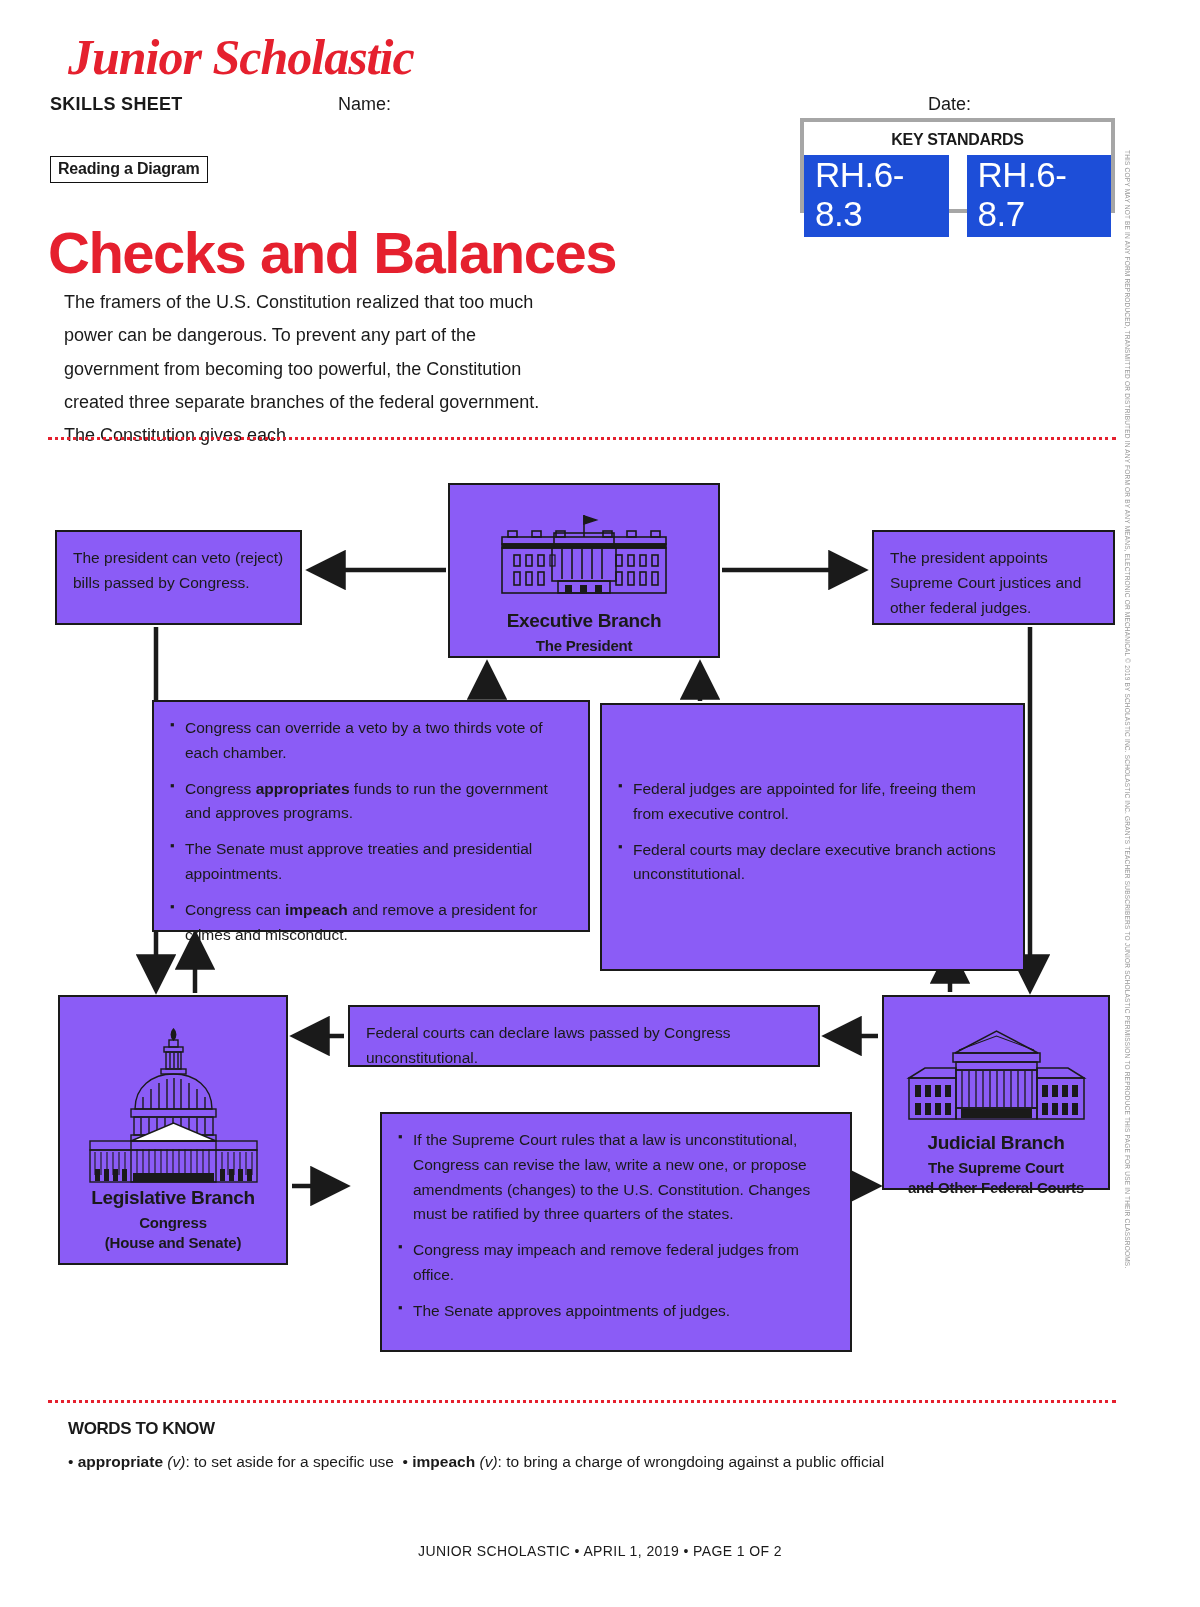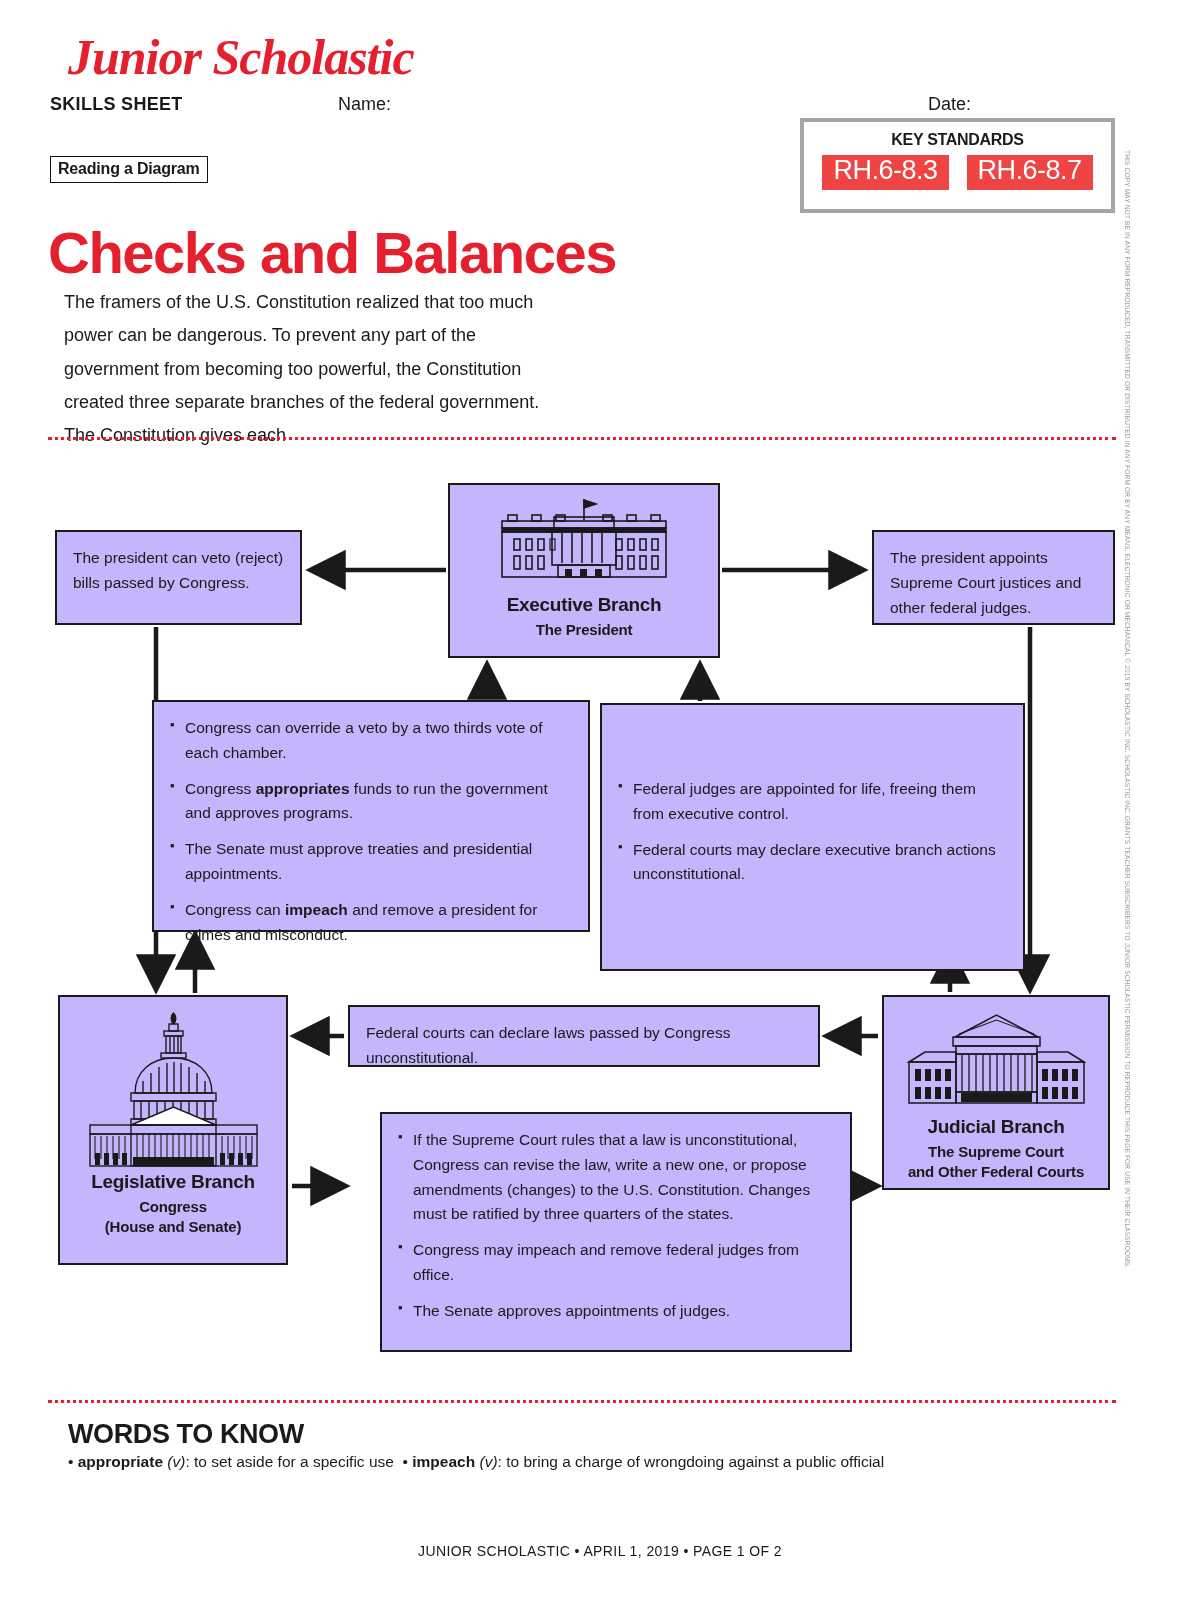--- a/index.html
+++ b/index.html
@@ -45,70 +45,70 @@
     position:absolute; left:800px; top:118px;
     width:315px; height:95px;
     border:4px solid #a6a6a6; background:#fff;
   }
   .ks-title {
     text-align:center; font-size:16px; font-weight:bold;
     letter-spacing:-.3px; margin-top:9px;
   }
   .ks-badges { display:flex; justify-content:center; gap:18px; margin-top:6px; }
   .ks-badge {
-    background:#ef4444; color:#fff; font-size:27px;
+    background:#1d4ed8; color:#fff; font-size:35px;
     padding:1px 11px 4px 11px; letter-spacing:-.5px; line-height:1.1;
   }
 
   
   .intro { position:absolute; left:50px; top:272px; width:1065px;
            display:flex; gap:45px; }
   .intro p { margin:14px; width:500px; font-size:18px; line-height:1.85; }
 
   .rule-dotted {
     position:absolute; left:48px; width:1068px; height:3px;
     border-top:3px dotted #e5202e;
   }
   #rule-top { top:437px; }
   #rule-bottom { top:1400px; }
 
   
   .diagram { position:absolute; left:0; top:0; width:1200px; height:1607px;
              pointer-events:none; }
   .node {
-    position:absolute; border:2px solid #1a1a1a; background:#c4b5fd;
+    position:absolute; border:2px solid #1a1a1a; background:#8b5cf6;
     font-size:15.5px; line-height:1.6; padding:14px 16px;
   }
   .node ul { margin:0; padding:0; list-style:none; }
   .node li { position:relative; padding-left:15px; margin-bottom:11px; }
   .node li:last-child { margin-bottom:0; }
   .node li:before {
     content:"\25AA"; position:absolute; left:0; top:-1px; font-size:13px;
   }
 
-  .branch-box { text-align:center; padding:10px 8px 12px 8px; }
+  .branch-box { text-align:center; padding:26px 8px 12px 8px; }
   .branch-title { font-size:19px; font-weight:bold; letter-spacing:-.3px; }
   .branch-sub { font-size:15px; font-weight:bold; letter-spacing:-.2px; line-height:1.3; }
 
   svg.art { display:block; margin:0 auto; }
 
   
   #box-exec      { left:448px; top:483px;  width:272px; height:175px; }
   #box-veto      { left:55px;  top:530px;  width:247px; height:95px;  }
   #box-appoints  { left:872px; top:530px;  width:243px; height:95px;  }
   #box-congress-powers { left:152px; top:700px; width:438px; height:232px; }
   #box-judges    { left:600px; top:703px; width:425px; height:268px; }
   #box-legis     { left:58px;  top:995px;  width:230px; height:270px; }
   #box-judicial  { left:882px; top:995px;  width:228px; height:195px; }
   #box-fedcourts { left:348px; top:1005px; width:472px; height:62px;  }
   #box-scotus    { left:348px; top:1112px; width:472px; height:240px;margin-left:32px; }
 
   
   .wtk-title { position:absolute; left:68px; top:1419px;
-               font-size:27px; font-weight:bold; letter-spacing:-.4px; }
+               font-size:17px; font-weight:bold; letter-spacing:-.4px; }
   .wtk-body  { position:absolute; left:68px; top:1450px; width:1040px;
                font-size:15.5px; line-height:1.5; }
   .footer {
     position:absolute; left:0; top:1543px; width:1200px; text-align:center;
     font-size:14px; letter-spacing:.4px;
   }
 
   
   .side-copy {
     position:absolute; left:1131px; top:150px;

